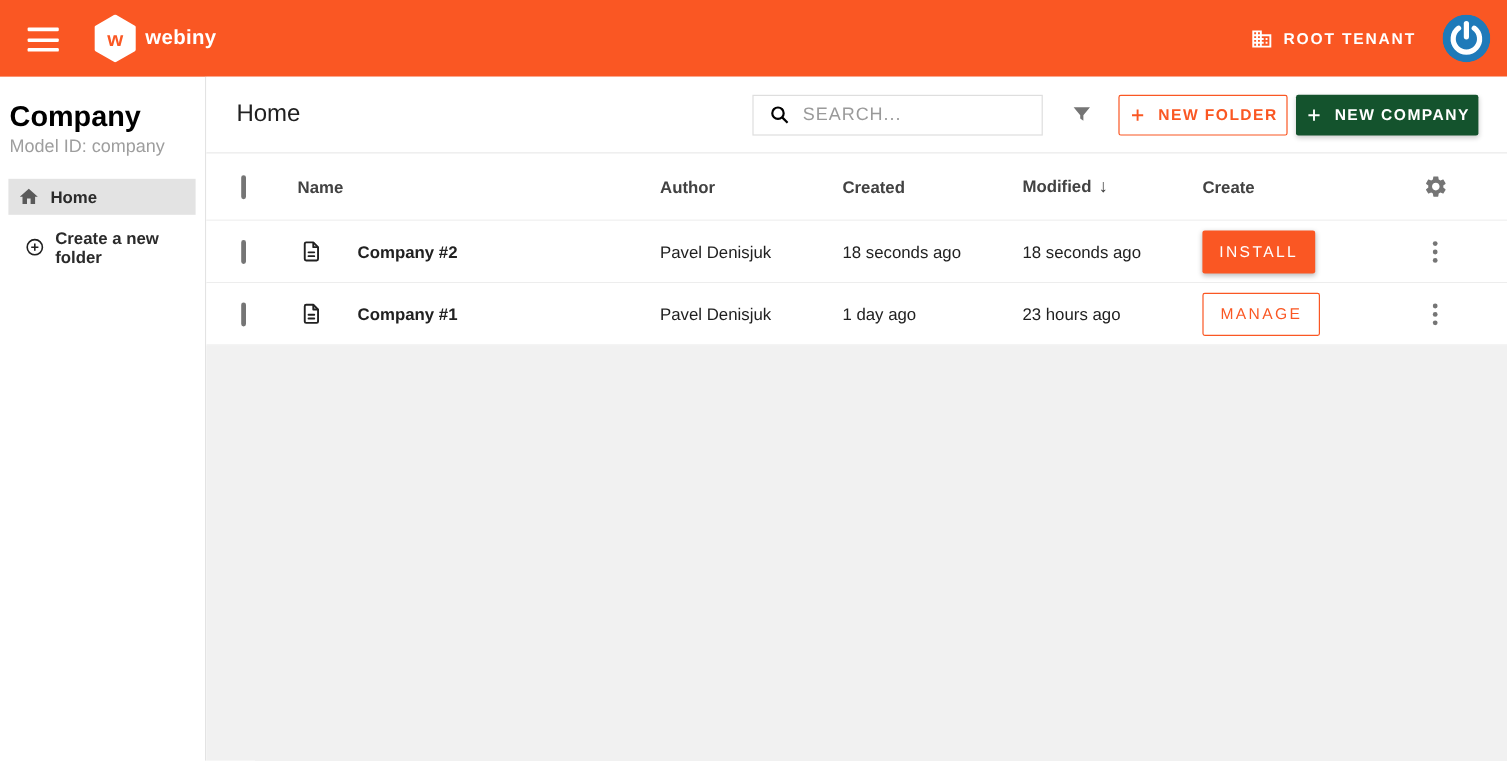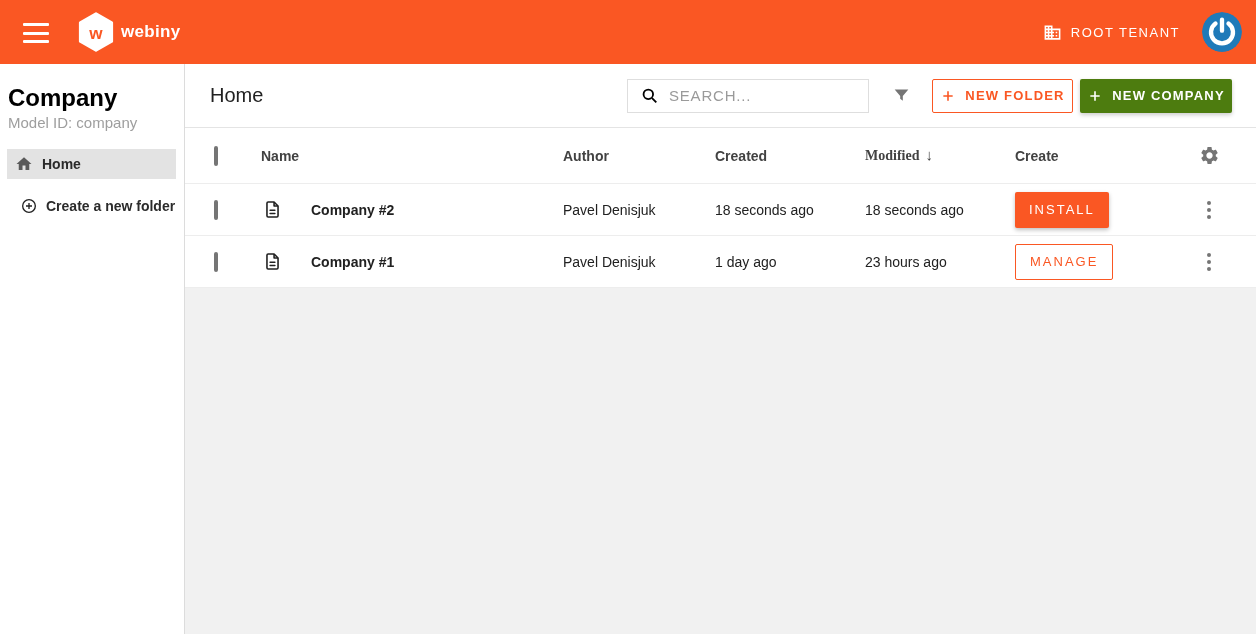--- a/index.html
+++ b/index.html
@@ -7,55 +7,55 @@
   body { font-family:"Liberation Sans", sans-serif; background:#fff; color:#212121; }
 
   
   .topbar { height:64px; background:#fa5723; display:flex; align-items:center; padding:0 14px 0 23px; }
   .hamburger { width:26px; height:20px; display:flex; flex-direction:column; justify-content:space-between; cursor:pointer; margin-top:2px; }
   .hamburger span { display:block; height:3px; background:#fff; border-radius:1px; }
   .brand { display:flex; align-items:center; margin-left:29px; cursor:pointer; }
   .brand .hexwrap { width:36px; height:40px; }
   .wordmark { color:#fff; font-size:17px; font-weight:700; letter-spacing:.3px; margin-left:7px; text-transform:lowercase; }
   .topbar-spacer { flex:1; }
-  .tenant { display:flex; align-items:center; gap:9px; color:#fff; font-size:13px; font-weight:400; letter-spacing:1.5px; cursor:pointer; margin-right:22px; }
+  .tenant { display:flex; align-items:center; gap:9px; color:#fff; font-size:13px; font-weight:700; letter-spacing:1.5px; cursor:pointer; margin-right:22px; }
   .avatar { width:40px; height:40px; border-radius:50%; overflow:hidden; cursor:pointer; flex:none; }
 
   
   .shell { display:flex; height:570px; }
-  .sidebar { width:185px; border-right:1px solid #dcdcdc; background:#fff; flex:none; }
+  .sidebar { width:172px; border-right:1px solid #dcdcdc; background:#fff; flex:none; }
   .sidebar-title { font-size:24px; font-weight:700; color:#000; margin:20px 0 2px 8px; }
   .sidebar-sub { font-size:15px; color:#9e9e9e; margin-left:8px; }
   .nav { margin-top:18px; }
   .nav-item { display:flex; align-items:center; height:30px; margin:0 8px 12px 7px; cursor:pointer; font-size:14px; font-weight:700; color:#2b2b2b; }
   .nav-item.selected { background:#e3e3e3; }
   .nav-item .ico { display:flex; align-items:center; justify-content:center; width:18px; margin:0 9px 0 8px; }
   .nav-item.folder .ico { margin-left:14px; width:16px; }
 
   .main { flex:1; display:flex; flex-direction:column; background:#fff; min-width:0; }
 
   
   .toolbar { height:64px; display:flex; align-items:center; padding:0 24px 0 25px; border-bottom:1px solid #e4e4e4; background:#fff; flex:none; }
   .page-title { font-size:20px; font-weight:500; color:#212121; }
   .toolbar-right { margin-left:auto; display:flex; align-items:center; }
   .searchbox { display:flex; align-items:center; width:242px; height:34px; border:1px solid #dedede; background:#fff; padding:0 10px 0 12px; }
   .searchbox input { border:none; outline:none; flex:1; font-size:15px; letter-spacing:.8px; color:#424242; font-family:"Liberation Sans", sans-serif; min-width:0; }
   .searchbox input::placeholder { color:#9a9a9a; }
   .filter-btn { margin:0 20px 0 22px; display:flex; align-items:center; cursor:pointer; }
   .btn { display:flex; align-items:center; justify-content:center; gap:9px; height:34px; border-radius:2px; font-size:13px; font-weight:600; letter-spacing:1.2px; cursor:pointer; font-family:"Liberation Sans", sans-serif; }
   .btn-outline { border:1px solid #fa5723; background:#fff; color:#fa5723; width:141px; }
-  .btn-fill { border:none; background:#4d7c0f; color:#fff; width:152px; margin-left:7px; box-shadow:0 2px 4px rgba(0,0,0,.2); }
+  .btn-fill { border:none; background:#14532d; color:#fff; width:152px; margin-left:7px; box-shadow:0 2px 4px rgba(0,0,0,.2); }
 
   
   .grid-row { display:grid; grid-template-columns:47px 302px 152px 150px 150px 170px 48px; align-items:center; padding-left:29px; background:#fff; }
   .thead { height:56px; border-bottom:1px solid #ededed; font-size:14px; font-weight:700; color:#424242; }
   .trow { height:52px; border-bottom:1px solid #ededed; font-size:14px; color:#212121; cursor:pointer; }
   .checkbox { width:17px; height:17px; border:2px solid #757575; border-radius:2px; background:#fff; cursor:pointer; }
   .name-cell { display:flex; align-items:center; gap:29px; padding-left:2px; font-weight:700; }
-  .sort-wrap { display:flex; align-items:flex-end; gap:6px; cursor:pointer;font-family:Liberation Serif, serif; }
+  .sort-wrap { display:flex; align-items:flex-start; gap:6px; cursor:pointer; }
   .sort-arrow { font-weight:700; font-size:15px; }
   .tenant-btn { min-width:88px; height:36px; padding:0 14px; border-radius:2px; font-size:13px; font-weight:500; letter-spacing:2px; cursor:pointer; font-family:"Liberation Sans", sans-serif; }
   .tenant-btn[data-variant="filled"] { border:none; background:#fa5723; color:#fff; box-shadow:0 2px 4px rgba(0,0,0,.25); }
   .tenant-btn[data-variant="outlined"] { border:1px solid #fa5723; background:#fff; color:#fa5723; }
   .cell-actions { display:flex; justify-content:center; }
   .gear { cursor:pointer; display:flex; }
   .kebab { display:flex; flex-direction:column; gap:3px; padding:6px; cursor:pointer; }
   .kebab i { width:4px; height:4px; border-radius:50%; background:#757575; }
   .filler { flex:1; background:#f1f1f1; }
 </style>

